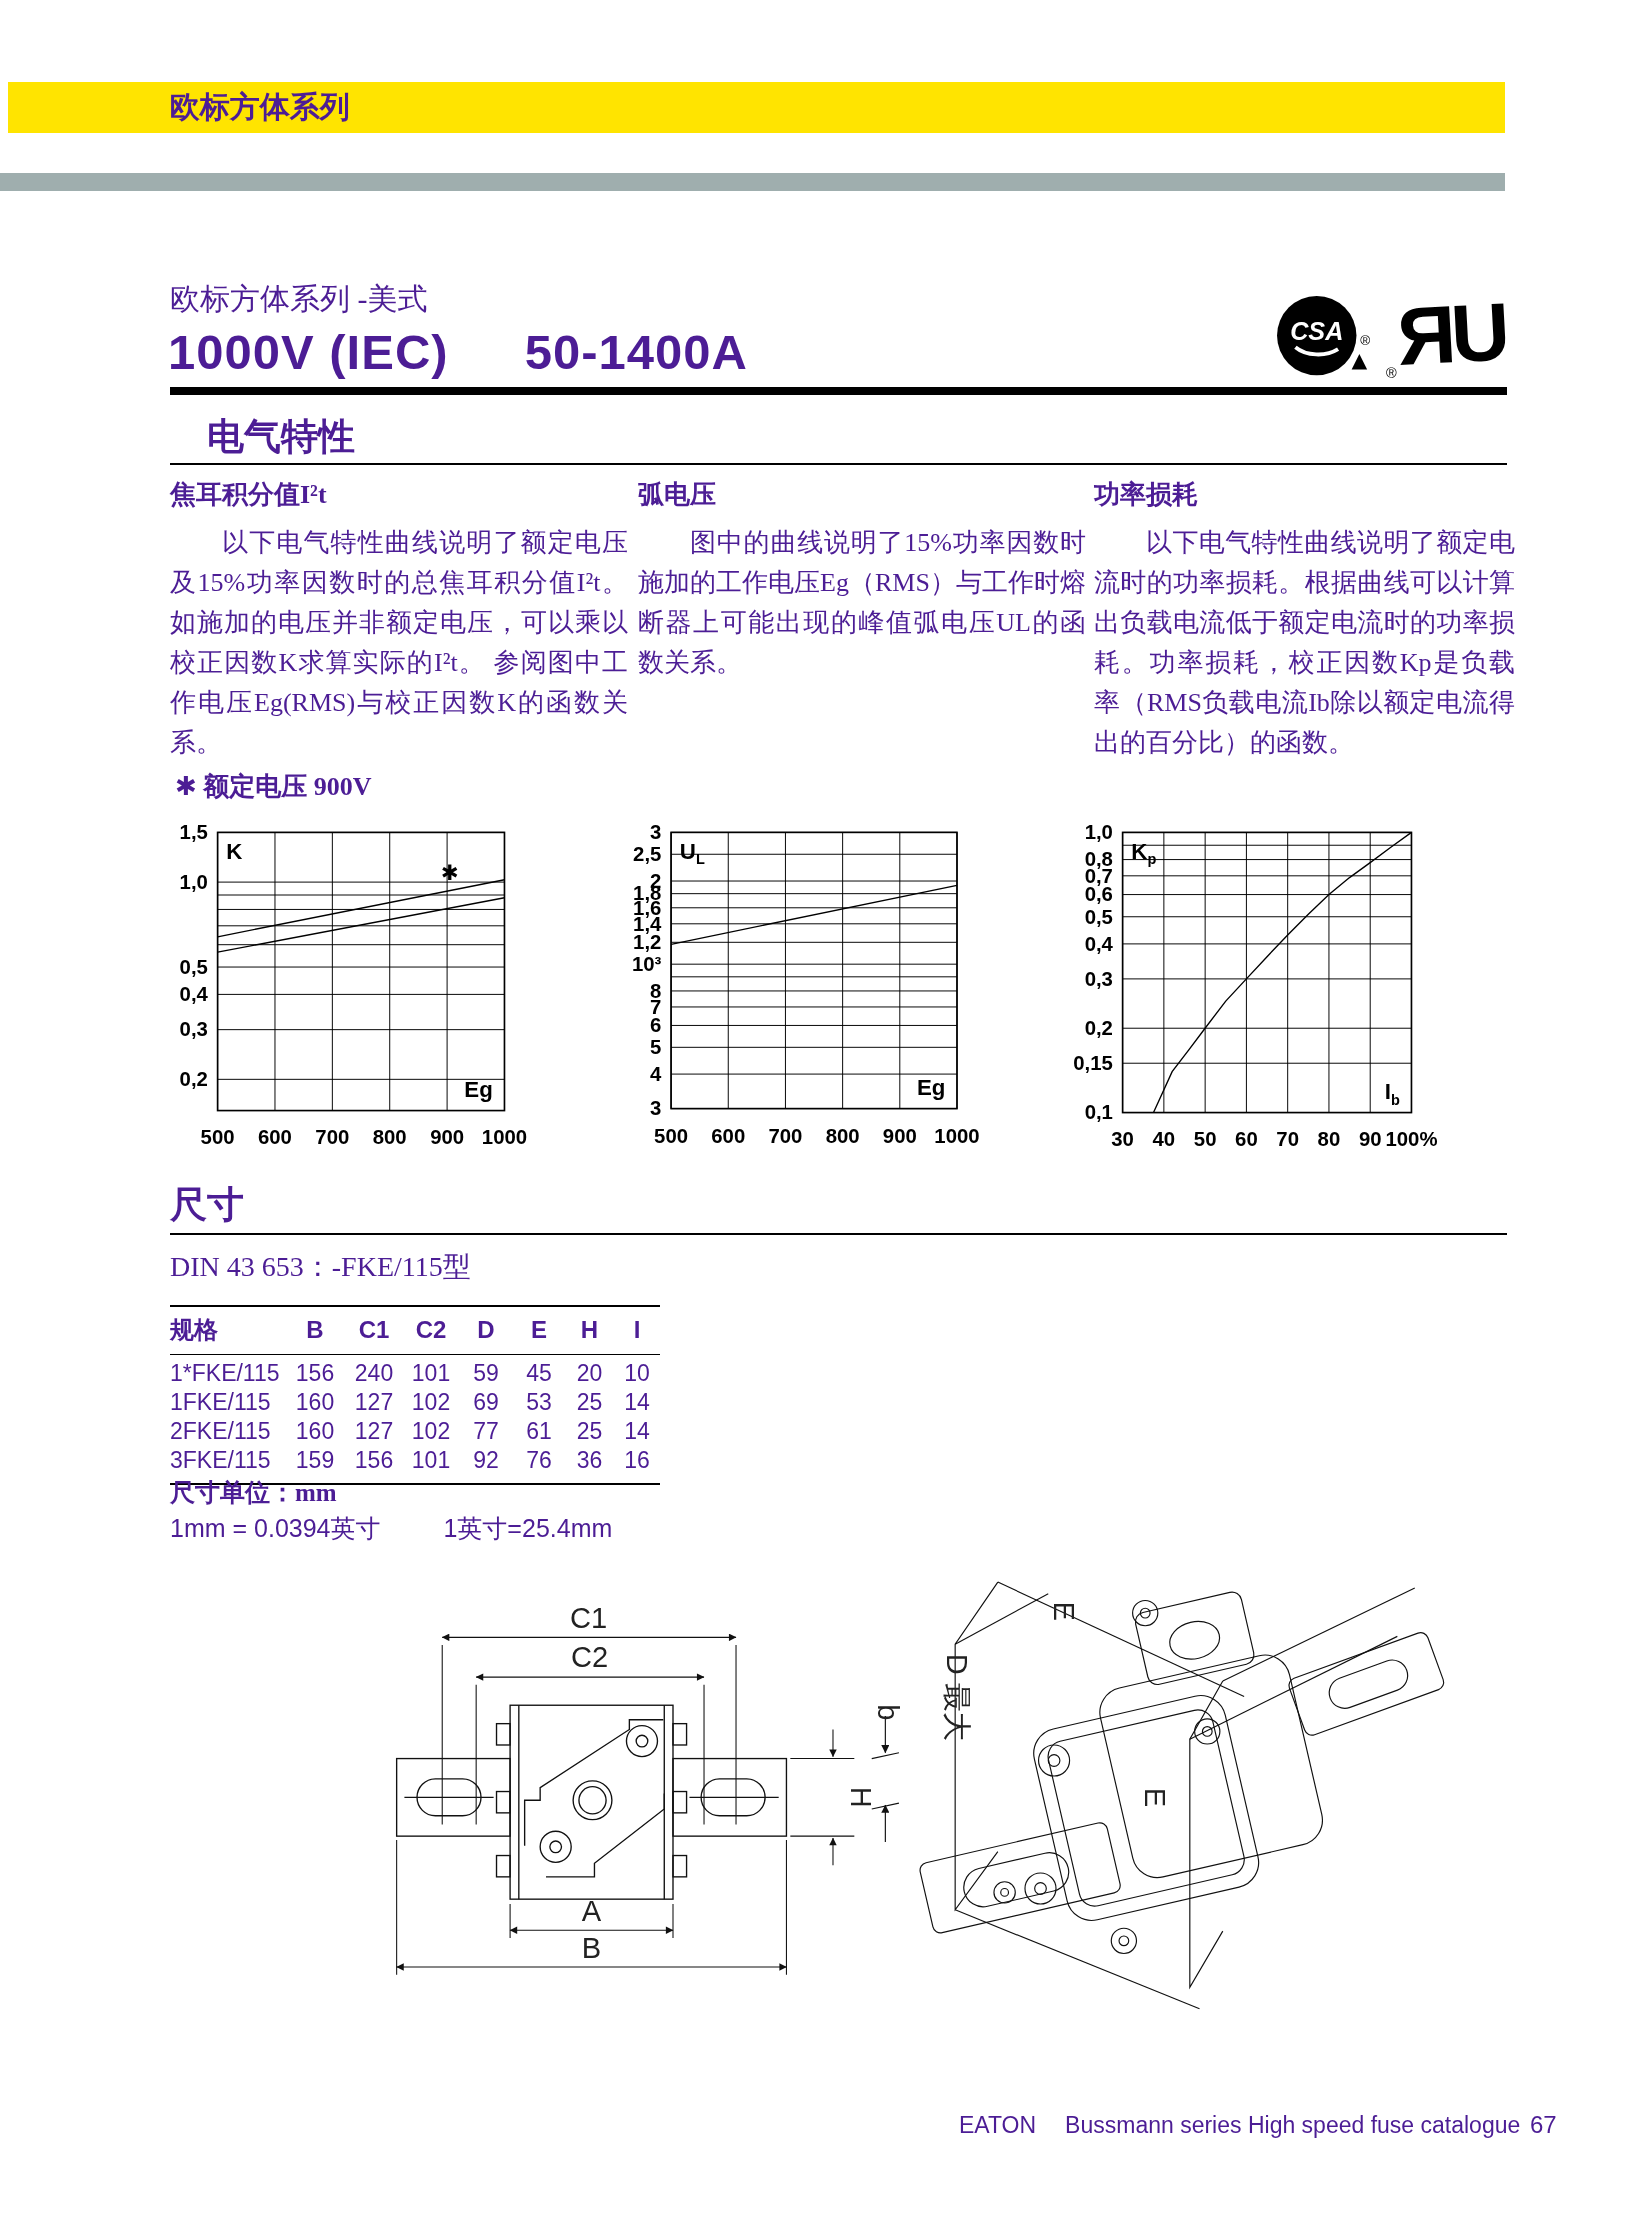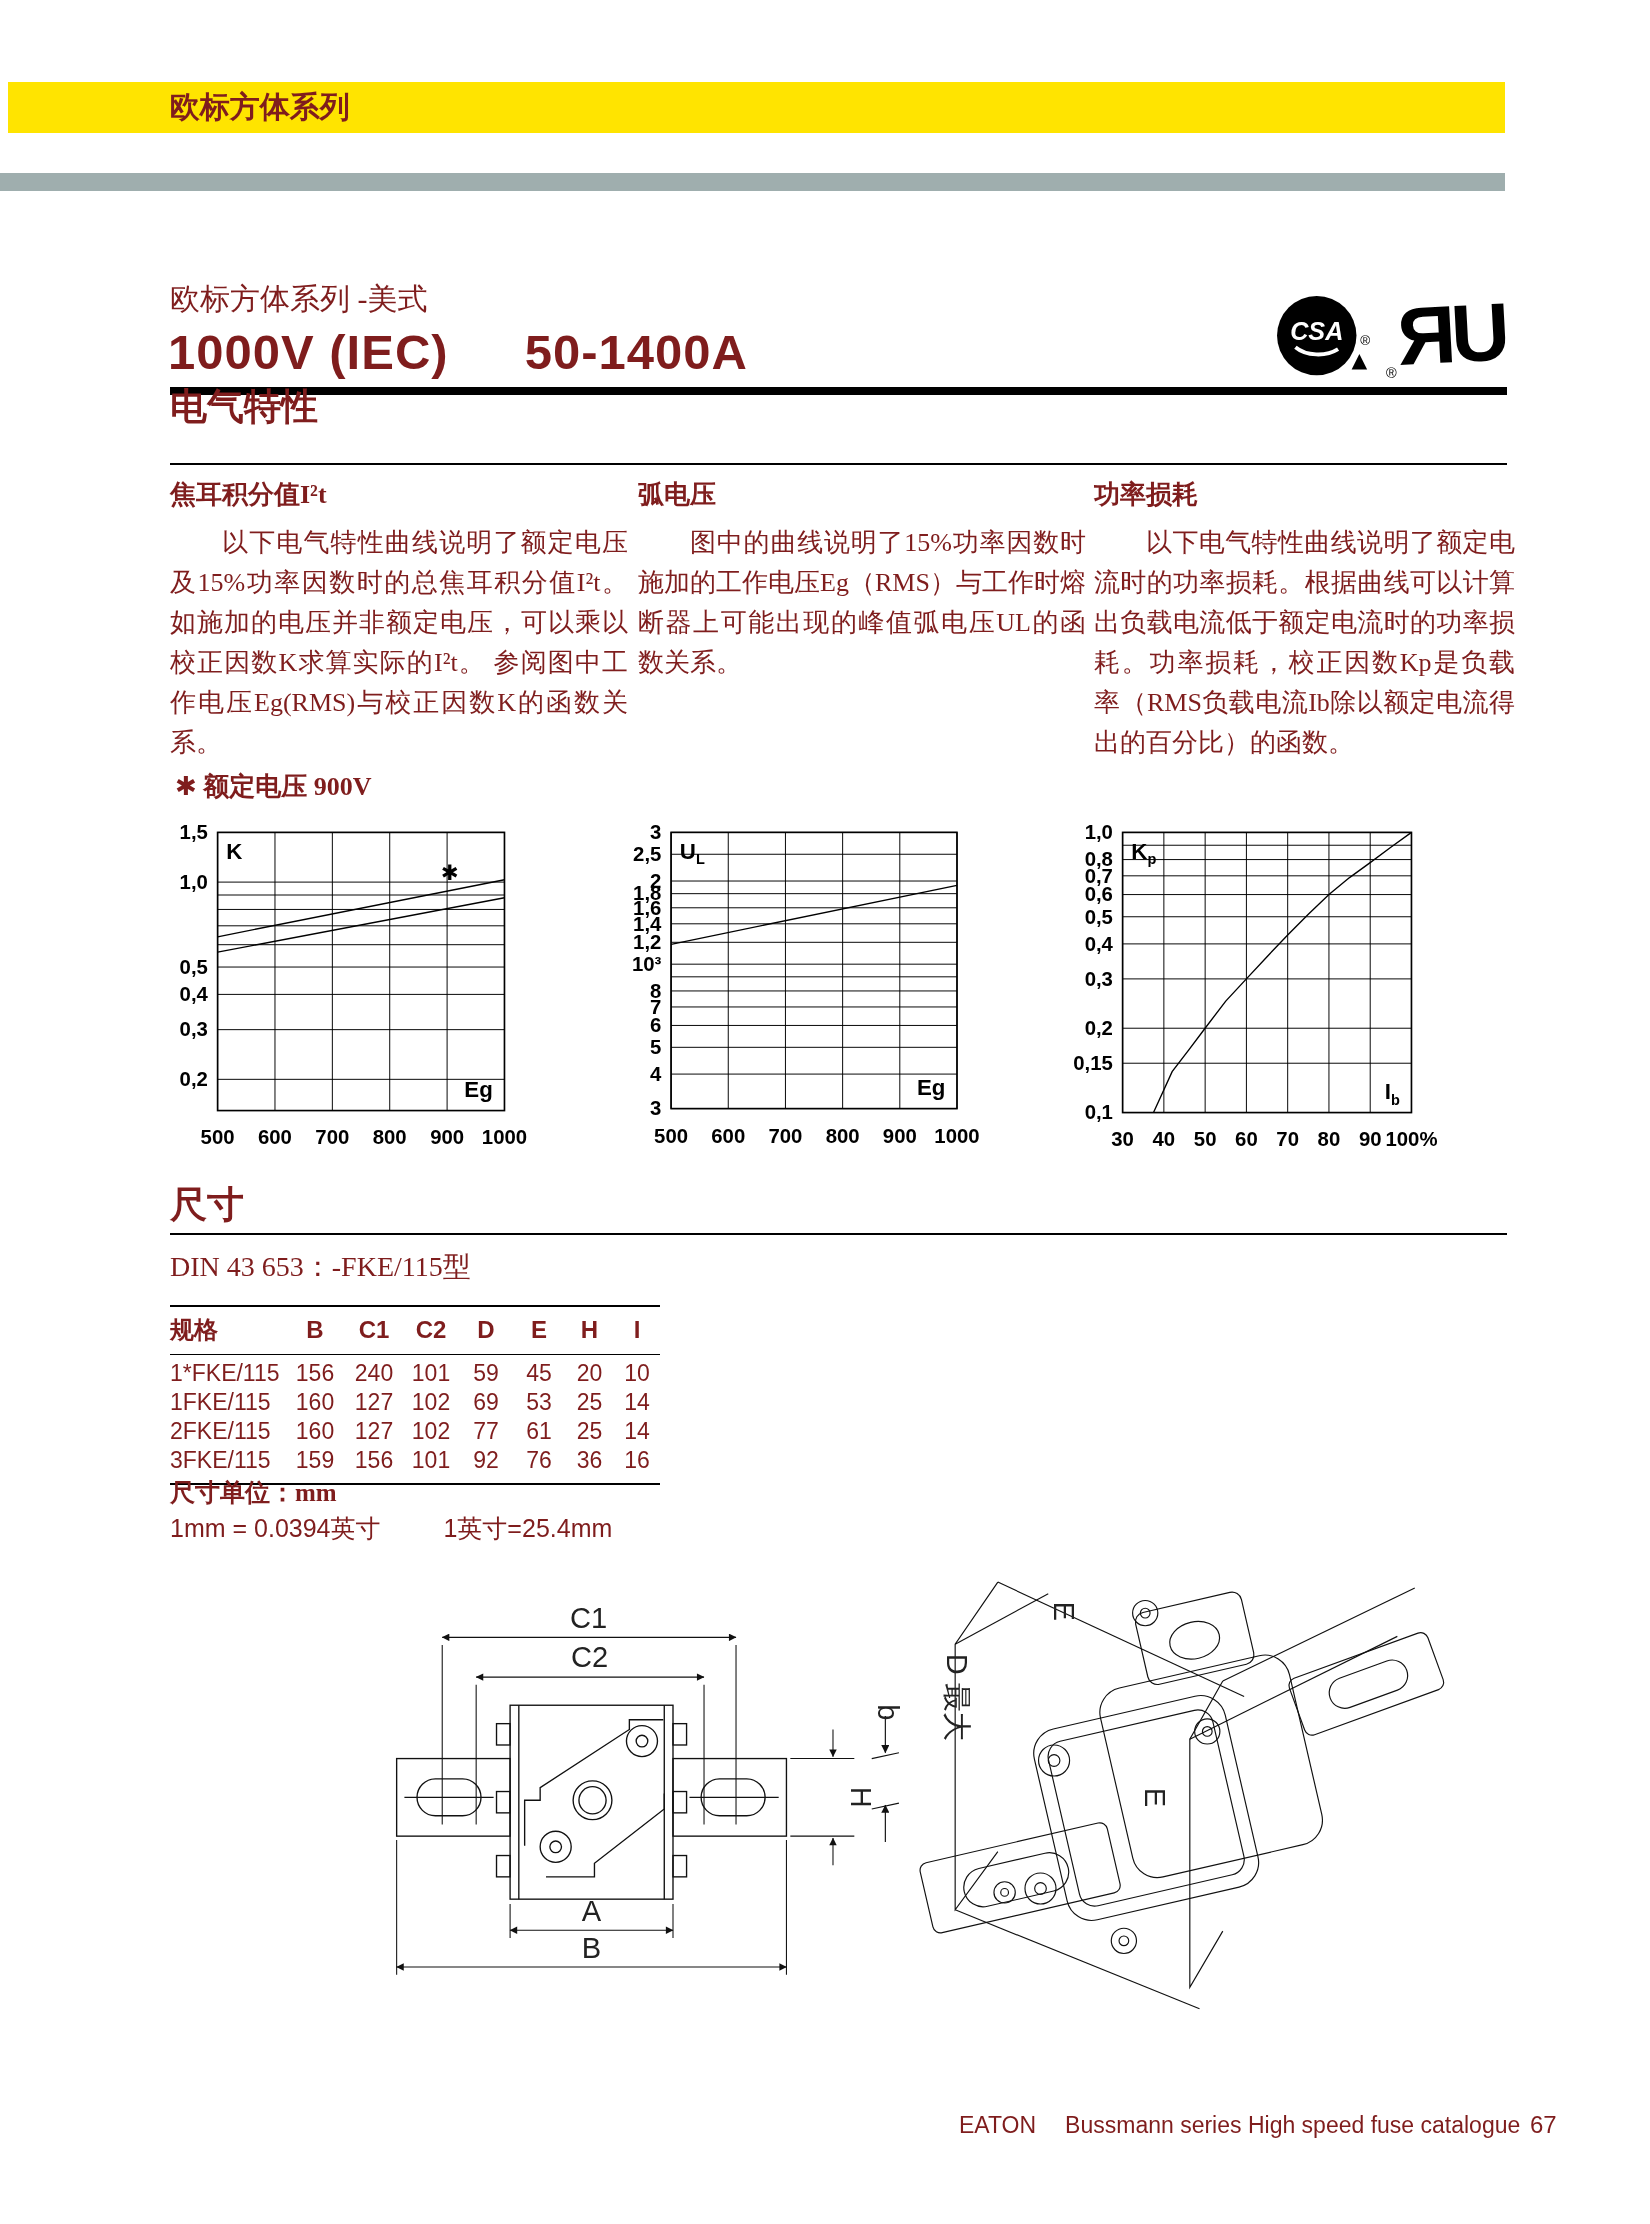--- a/index.html
+++ b/index.html
@@ -1,16 +1,16 @@
 <!DOCTYPE html>
 <html><head>
 <meta charset="utf-8">
 <style>
   html,body{margin:0;padding:0;background:#ffffff;}
-  .page{position:relative;width:1651px;height:2224px;background:#fff;color:#7f1d1d;
+  .page{position:relative;width:1651px;height:2224px;background:#fff;color:#4c1d95;
         font-family:"Liberation Serif","DejaVu Serif",serif;overflow:hidden;}
   .abs{position:absolute;}
 
   .banner{position:absolute;left:7.8px;top:82px;width:1497px;height:51px;background:#FFE400;
           display:flex;align-items:center;}
   .banner-label{margin-left:162px;font-size:30px;font-weight:bold;
           font-family:"Liberation Sans","DejaVu Sans",sans-serif;}
   .graybar{position:absolute;left:0;top:173px;width:1505px;height:18.4px;background:#9FAEAE;}
 
   .series-subtitle{position:absolute;left:170px;top:279px;font-size:30px;font-weight:normal;}
@@ -88,21 +88,21 @@
     <text x="89" y="55" font-size="14" fill="#000">®</text>
     <polygon points="80,80 96,80 88,64" fill="#000"></polygon>
   </svg>
   <svg class="abs logos" style="left:1386px;top:289px;" width="128" height="97" viewBox="0 0 132 100">
     <text x="12" y="76" font-size="84" font-weight="900" letter-spacing="-5" fill="#000" transform="rotate(-3 60 50)">ЯU</text>
     <text x="0" y="92" font-size="15" fill="#000">®</text>
   </svg>
 
   <div class="rule-thick"></div>
 
-  <div class="section-title" style="top:382px;">电气特性</div>
+  <div class="section-title" style="top:412px;margin-left:37px;">电气特性</div>
   <div class="rule-thin" style="top:463px;"></div>
 
   <div class="col" style="left:170px;width:458px;">
     <h3>焦耳积分值I²t</h3>
     <p>以下电气特性曲线说明了额定电压及15%功率因数时的总焦耳积分值I²t。如施加的电压并非额定电压，可以乘以校正因数K求算实际的I²t。 参阅图中工作电压Eg(RMS)与校正因数K的函数关系。</p>
   </div>
   <div class="col" style="left:638px;width:448px;">
     <h3>弧电压</h3>
     <p>图中的曲线说明了15%功率因数时施加的工作电压Eg（RMS）与工作时熔断器上可能出现的峰值弧电压UL的函数关系。</p>
   </div>

